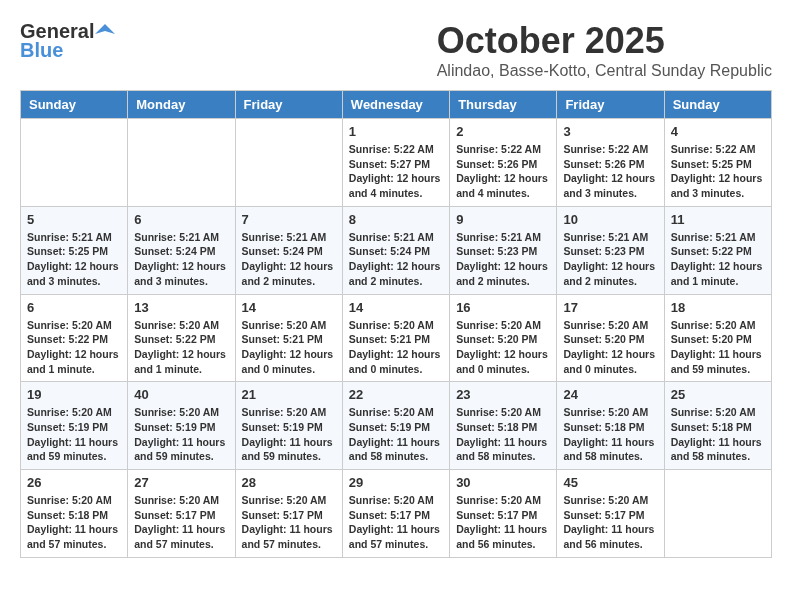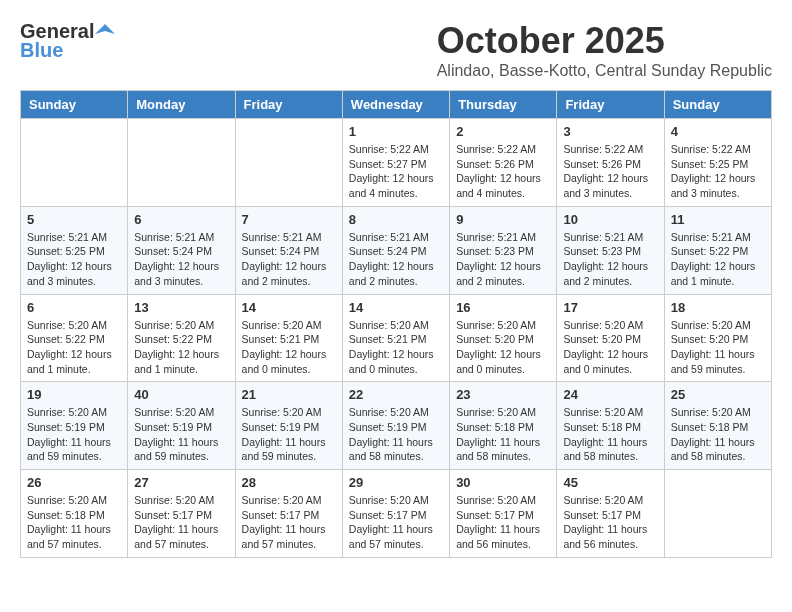--- a/index.html
+++ b/index.html
@@ -58,20 +58,21 @@
     }
     .day-number {
       font-size: 13px;
       font-weight: bold;
       margin-bottom: 3px;
     }
     .day-info {
       font-size: 10.5px;
       line-height: 1.4;
       color: #333;
+      font-weight: bold;
     }
     .empty-cell {
       background: #f9f9f9;
     }
     tbody tr:nth-child(even) td {
       background-color: #f5f8fc;
     }
     tbody tr:nth-child(odd) td {
       background-color: #fff;
     }

